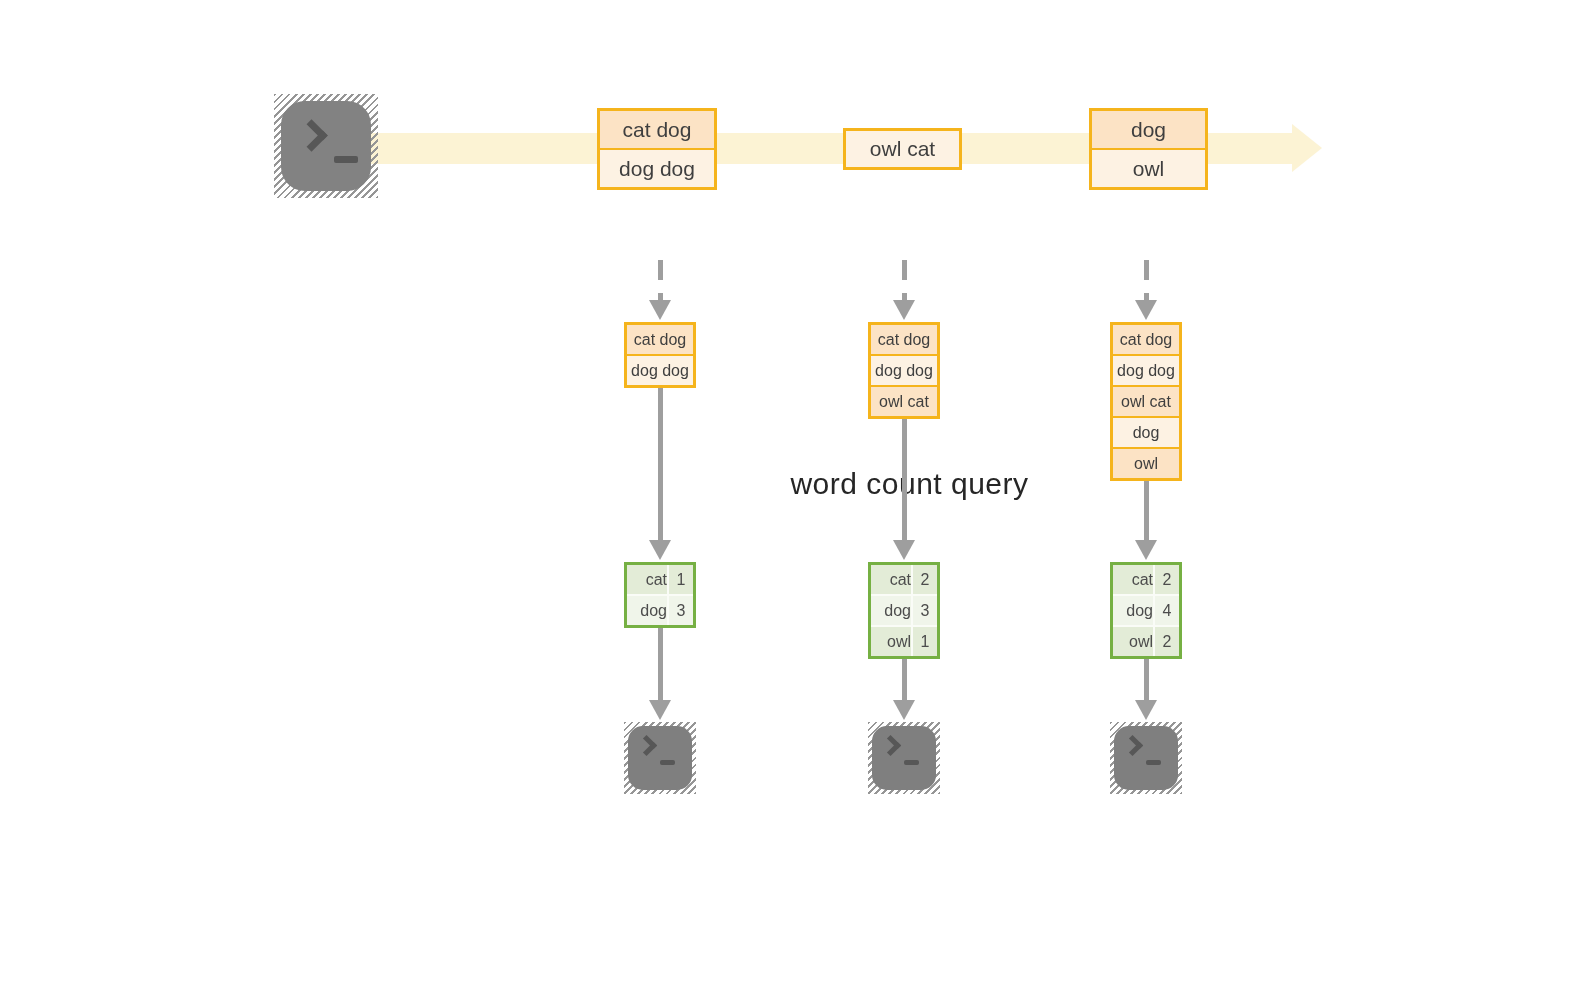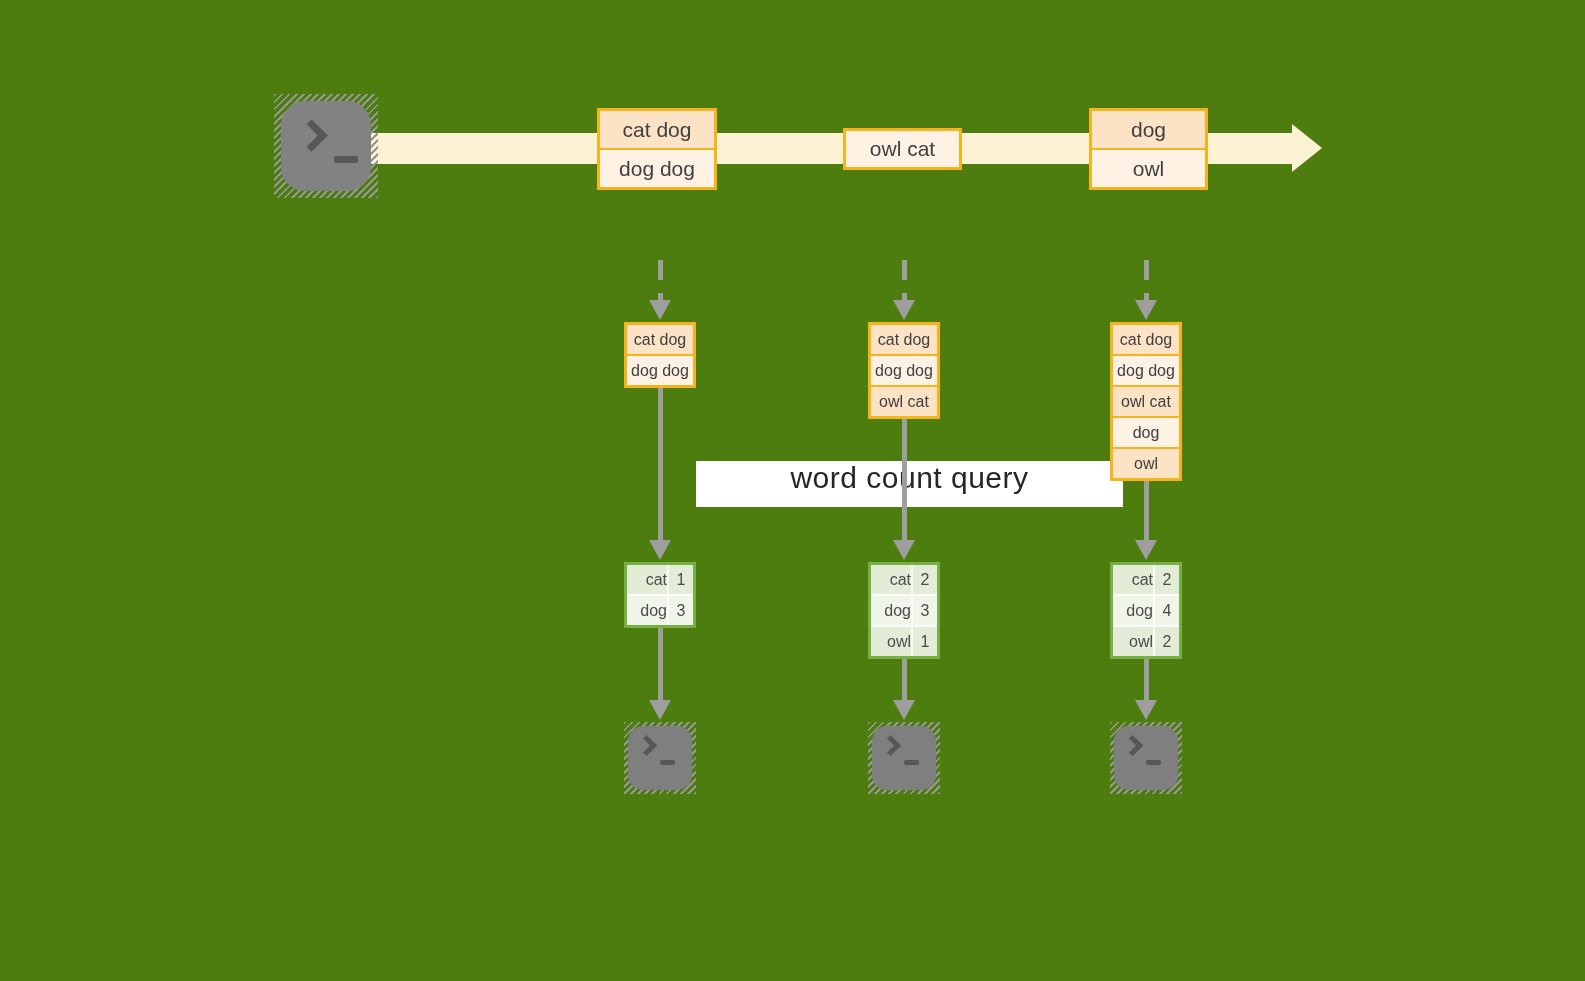--- a/index.html
+++ b/index.html
@@ -1,16 +1,16 @@
 <!DOCTYPE html>
 <html><head>
 <meta charset="utf-8">
 <style>
   html,body{margin:0;padding:0;background:#000;}
-  .canvas{position:relative;width:1585px;height:981px;background:#4d7c0f;overflow:hidden;
+  .canvas{position:relative;width:1585px;height:981px;background:#ffffff;overflow:hidden;
           font-family:"Liberation Sans",sans-serif;}
 
   
   .stream-band{position:absolute;left:366px;top:133px;width:926px;height:31px;background:#fcf3d4;z-index:1;}
   .stream-head{position:absolute;left:1292px;top:124px;width:0;height:0;z-index:1;
                border-top:24px solid transparent;border-bottom:24px solid transparent;border-left:30px solid #fcf3d4;}
 
   
   .record{position:absolute;border:3px solid #f5b41c;box-sizing:border-box;z-index:3;}
   .rec-row{height:37px;display:flex;align-items:center;justify-content:center;
@@ -39,21 +39,21 @@
   .rtable-row:nth-child(even) .cell{background:#f0f5ea;}
 
   
   .shaft{position:absolute;width:5px;background:#9e9e9e;z-index:2;}
   .shaft.dashed{background:repeating-linear-gradient(to bottom,#9e9e9e 0 20px,transparent 20px 33px);}
   .ahead{position:absolute;width:0;height:0;z-index:2;
          border-left:11px solid transparent;border-right:11px solid transparent;border-top:20px solid #9e9e9e;}
 
   
   .query-band{position:absolute;left:696px;top:461px;width:427px;height:46px;background:#ffffff;z-index:1;
-              display:flex;justify-content:center;}
+              display:flex;align-items:center;justify-content:center;}
   .query-band span{font-size:30px;color:#262626;letter-spacing:.5px;}
 
   
   .terminal{position:absolute;z-index:3;
             background:repeating-linear-gradient(135deg,#969696 0 2px,transparent 2px 5px);}
   .term-body{position:absolute;background:#828282;}
   .terminal.lg{left:274px;top:94px;width:104px;height:104px;}
   .terminal.lg .term-body{left:7px;top:7px;right:7px;bottom:7px;border-radius:24px;}
   .terminal.sm{top:722px;width:72px;height:72px;}
   .terminal.sm .term-body{left:4px;top:4px;right:4px;bottom:4px;border-radius:15px;background:#7f7f7f;}

